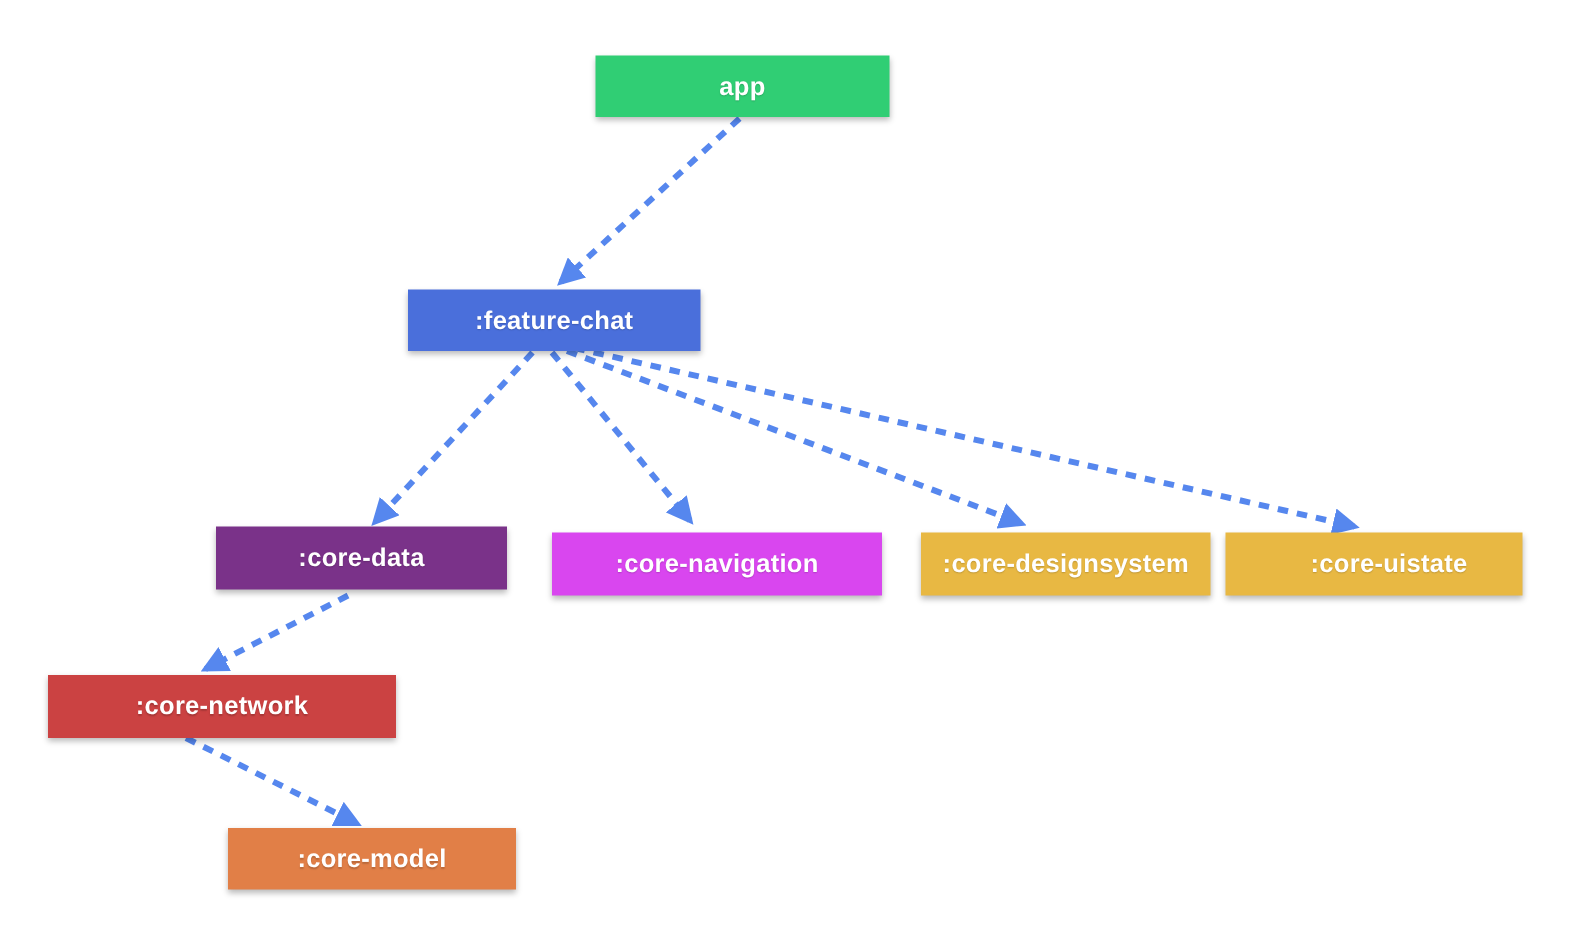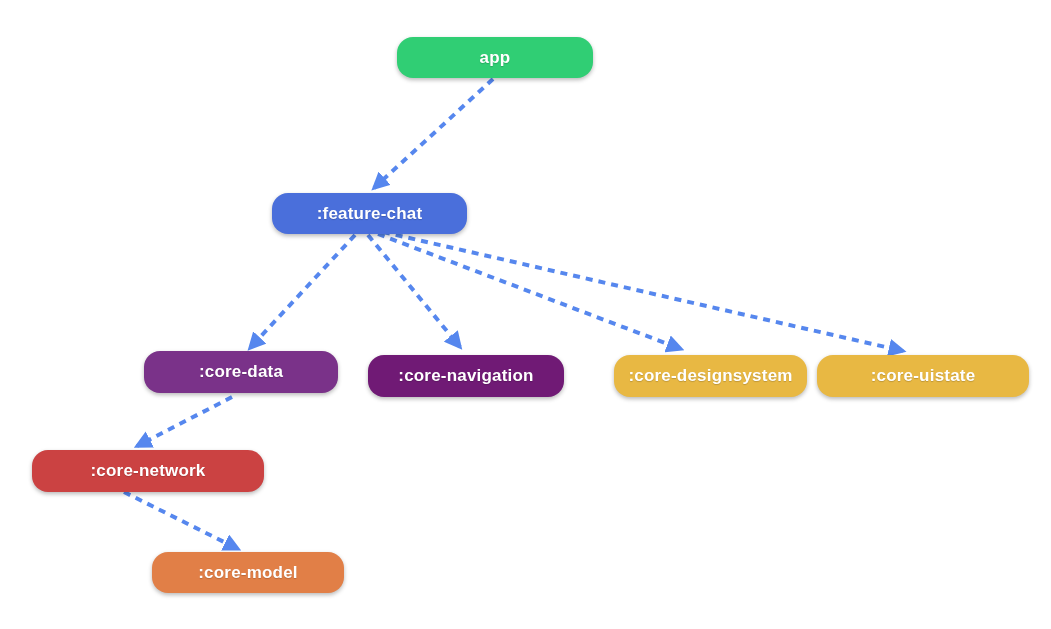--- a/index.html
+++ b/index.html
@@ -21,21 +21,21 @@
     top: 0;
     width: 1051px;
     height: 629px;
     pointer-events: none;
   }
   .node {
     position: absolute;
     display: flex;
     align-items: center;
     justify-content: center;
-    border-radius: 16px;
+    border-radius: 0;
     color: #ffffff;
     font-size: 17px;
     font-weight: bold;
     letter-spacing: 0.2px;
     text-shadow: 0 1px 1px rgba(0,0,0,0.18);
     box-shadow: 0 2px 4px rgba(0,0,0,0.28);
     cursor: pointer;
     white-space: nowrap;
     user-select: none;
   }
@@ -63,27 +63,27 @@
   <div id="node-layer">
       <div class="node" style="left: 397px; top: 37px; width: 196px; height: 41px; background: rgb(48, 206, 116);">
         <span>app</span>
       </div>
       <div class="node" style="left: 272px; top: 193px; width: 195px; height: 41px; background: rgb(74, 111, 219); justify-content: center;">
         <span>:feature-chat</span>
       </div>
       <div class="node" style="left: 144px; top: 351px; width: 194px; height: 42px; background: rgb(122, 50, 137);">
         <span>:core-data</span>
       </div>
-      <div class="node" style="left: 368px; top: 355px; width: 196px; height: 42px; background: #701a75;">
+      <div class="node" style="left: 368px; top: 355px; width: 220px; height: 42px; background: #d946ef;">
         <span>:core-navigation</span>
       </div>
       <div class="node" style="left: 595px; top: 355px; width: 193px; height: 42px; background: rgb(232, 184, 67); margin-left: 19px;">
         <span>:core-designsystem</span>
       </div>
-      <div class="node" style="left: 817px; top: 355px; width: 212px; height: 42px; background: rgb(232, 184, 67);">
+      <div class="node" style="left: 817px; top: 355px; width: 178px; height: 42px; background: rgb(232, 184, 67); padding-left: 20px;">
         <span>:core-uistate</span>
       </div>
       <div class="node" style="left: 32px; top: 450px; width: 232px; height: 42px; background: rgb(203, 66, 66);">
         <span>:core-network</span>
       </div>
       <div class="node" style="left: 152px; top: 552px; width: 192px; height: 41px; background: rgb(225, 127, 71);">
         <span>:core-model</span>
       </div>
     </div>
 </div>

